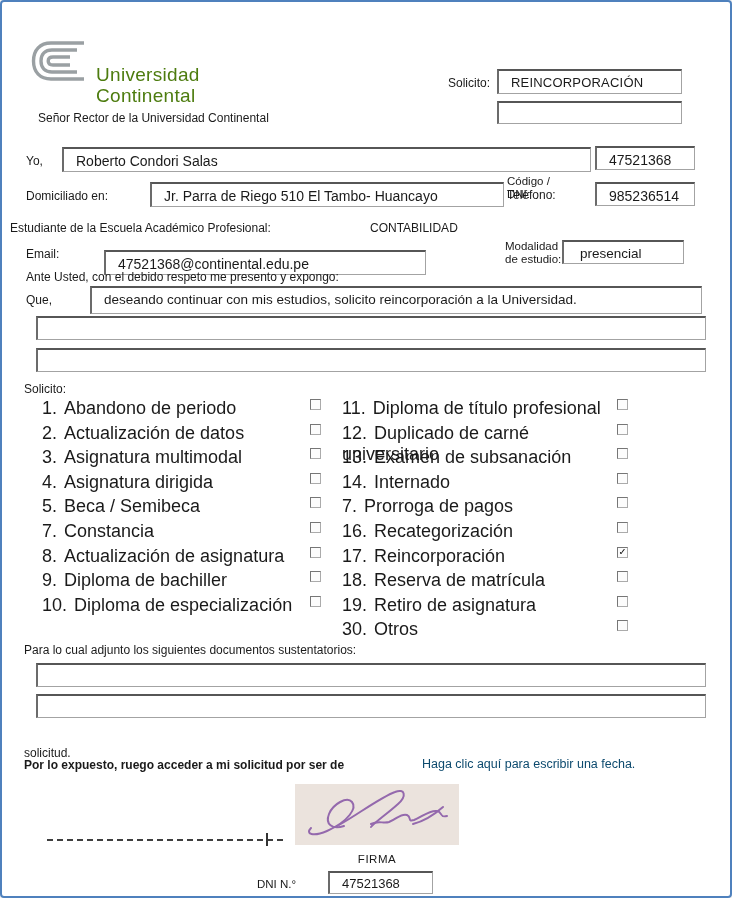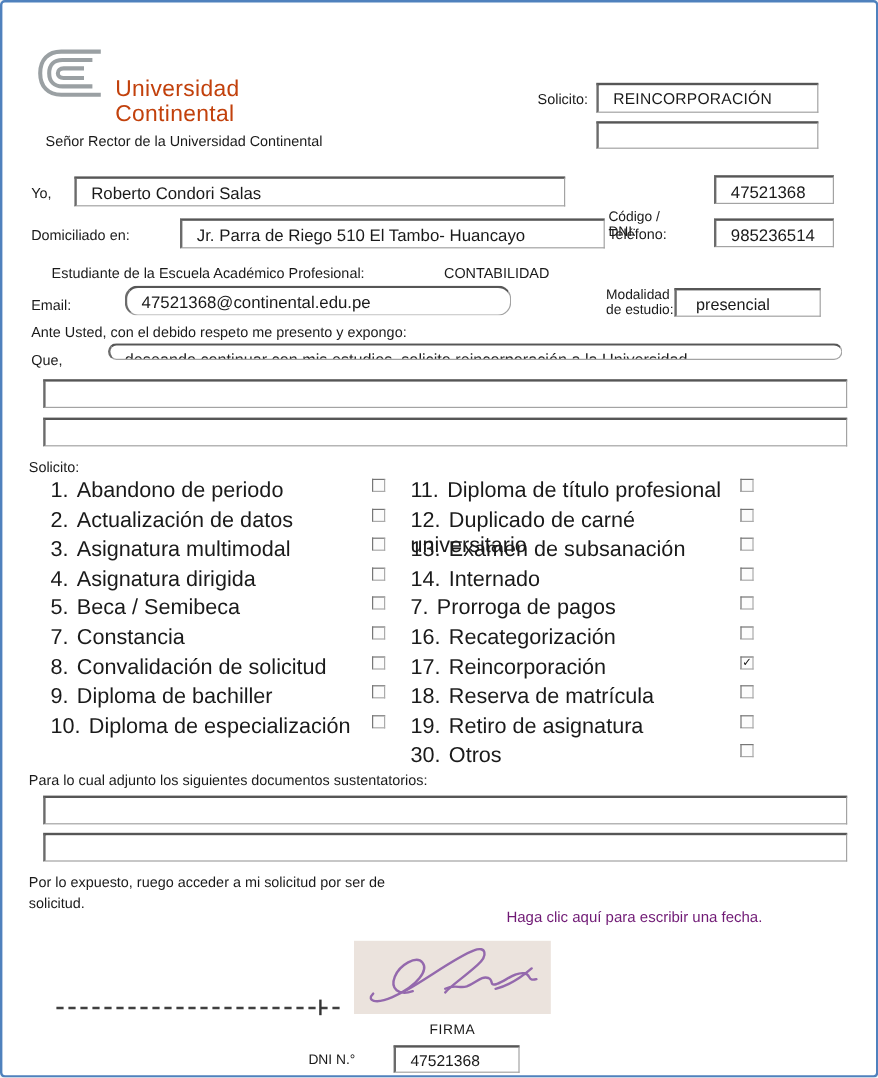--- a/index.html
+++ b/index.html
@@ -4,30 +4,30 @@
 <style>
   html,body { margin:0; padding:0; background:#f3f3f3; }
   .page {
     position:relative; width:732px; height:898px; margin:0 auto;
     background:#ffffff; border:2px solid #4f81bd; border-radius:4px;
     box-sizing:border-box; overflow:hidden;
     font-family:"Liberation Sans", sans-serif; color:#1a1a1a;
   }
   .txt { position:absolute; font-size:12px; white-space:nowrap; }
   .txt.small { font-size:11.5px; line-height:13px; }
-  .txt.gray { color:#701a75; font-size:12.5px; }
+  .txt.gray { color:#0c4a6e; font-size:12.5px; }
   .fbox {
     position:absolute; box-sizing:border-box; background:#fff;
     border:1px solid #a3a3a3; border-top:2px solid #565656; border-left:2px solid #6b6b6b;
     font-size:13.5px; padding:4px 8px 0 12px; white-space:nowrap; overflow:hidden;
   }
   .fbox.big { font-size:14px; }
   .fbox.caps { font-size:13px; letter-spacing:.2px; }
   .logo { position:absolute; left:28px; top:18px; display:flex; align-items:center; gap:10px; }
-  .logo-text { font-size:19px; line-height:21px; color:#c2410c; font-weight:500; letter-spacing:.3px;margin-top:44px; }
+  .logo-text { font-size:19px; line-height:21px; color:#4d7c0f; font-weight:500; letter-spacing:.3px;margin-top:44px; }
   .chk-col { position:absolute; }
   .chk-row { position:relative; height:24.6px; font-size:18px; }
   .chk-row .num { display:inline-block; margin-right:7px; }
   .checkbox {
     position:absolute; right:0; top:1px; width:11px; height:11px; box-sizing:border-box;
     background:#fcfcfc; border:1px solid #ababab; border-top-color:#767676; border-left-color:#767676;
   }
   .checkbox.checked::after {
     content:"✓"; position:absolute; top:-2px; left:0.5px; font-size:9.5px; color:#111;
   }
@@ -56,60 +56,60 @@
     </span>
   </div>
 
   <span class="txt" style="left:430px; top:74px; width:58px; text-align:right;">Solicito:</span>
   <div class="fbox caps" style="left:495px; top:67px; width:185px; height:25px;">REINCORPORACIÓN</div>
   <div class="fbox" style="left:495px; top:99px; width:185px; height:23px;"></div>
 
   <span class="txt" style="left:36px; top:109px;">Señor Rector de la Universidad Continental</span>
 
   <span class="txt" style="left:24px; top:152px;">Yo,</span>
-  <div class="fbox big" style="left:60px; top:145px; width:409px; height:25px;">Roberto Condori Salas</div>
+  <div class="fbox big" style="left:60px; top:145px; width:529px; height:25px;">Roberto Condori Salas</div>
   <span class="txt small" style="left:505px; top:141px;margin-top:32px;">
     <div>Código /</div>
     <div>DNI:</div>
   </span>
   <div class="fbox big" style="left:593px; top:144px; width:100px; height:24px;">47521368</div>
 
   <span class="txt" style="left:24px; top:187px;">Domiciliado en:</span>
   <div class="fbox big" style="left:148px; top:180px; width:354px; height:25px;">Jr. Parra de Riego 510 El Tambo- Huancayo</div>
   <span class="txt" style="left:505px; top:186px;">Teléfono:</span>
   <div class="fbox big" style="left:593px; top:180px; width:100px; height:24px;">985236514</div>
 
-  <span class="txt" style="left:41px; top:219px;">Estudiante de la Escuela Académico Profesional:</span>
+  <span class="txt" style="left:8px; top:219px;">Estudiante de la Escuela Académico Profesional:</span>
   <span class="txt" style="left:368px; top:219px;">CONTABILIDAD</span>
 
   <span class="txt" style="left:24px; top:245px;">Email:</span>
-  <div class="fbox big" style="left:102px; top:236px; width:322px; height:25px;border-radius:11px;">47521368@continental.edu.pe</div>
+  <div class="fbox big" style="left:102px; top:248px; width:322px; height:25px;">47521368@continental.edu.pe</div>
   <span class="txt small" style="left:503px; top:238px;">
     <div>Modalidad</div>
     <div>de estudio:</div>
   </span>
   <div class="fbox" style="left:560px; top:238px; width:122px; height:24px; padding-left:16px;">presencial</div>
 
   <span class="txt" style="left:24px; top:268px;">Ante Usted, con el debido respeto me presento y expongo:</span>
 
   <span class="txt" style="left:24px; top:291px;">Que,</span>
-  <div class="fbox" style="left:88px; top:284px; width:612px; height:14px;border-radius:11px;">deseando continuar con mis estudios, solicito reincorporación a la Universidad.</div>
+  <div class="fbox" style="left:88px; top:284px; width:612px; height:28px;">deseando continuar con mis estudios, solicito reincorporación a la Universidad.</div>
   <div class="fbox" style="left:34px; top:314px; width:670px; height:24px;"></div>
   <div class="fbox" style="left:34px; top:346px; width:670px; height:24px;"></div>
 
   <span class="txt" style="left:22px; top:380px;">Solicito:</span>
 
   <div class="chk-col" style="left:40px; top:396px; width:279px;">
     <div class="chk-row"><span class="num">1.</span><span>Abandono de periodo</span><span class="checkbox"></span></div>
     <div class="chk-row"><span class="num">2.</span><span>Actualización de datos</span><span class="checkbox"></span></div>
     <div class="chk-row"><span class="num">3.</span><span>Asignatura multimodal</span><span class="checkbox"></span></div>
     <div class="chk-row"><span class="num">4.</span><span>Asignatura dirigida</span><span class="checkbox"></span></div>
     <div class="chk-row"><span class="num">5.</span><span>Beca / Semibeca</span><span class="checkbox"></span></div>
     <div class="chk-row"><span class="num">7.</span><span>Constancia</span><span class="checkbox"></span></div>
-    <div class="chk-row"><span class="num">8.</span><span>Convalidación de solicitud</span><span class="checkbox"></span></div>
+    <div class="chk-row"><span class="num">8.</span><span>Actualización de asignatura</span><span class="checkbox"></span></div>
     <div class="chk-row"><span class="num">9.</span><span>Diploma de bachiller</span><span class="checkbox"></span></div>
     <div class="chk-row"><span class="num">10.</span><span>Diploma de especialización</span><span class="checkbox"></span></div>
   </div>
 
   <div class="chk-col" style="left:340px; top:396px; width:286px;">
     <div class="chk-row"><span class="num">11.</span><span>Diploma de título profesional</span><span class="checkbox"></span></div>
     <div class="chk-row"><span class="num">12.</span><span>Duplicado de carné universitario</span><span class="checkbox"></span></div>
     <div class="chk-row"><span class="num">13.</span><span>Examen de subsanación</span><span class="checkbox"></span></div>
     <div class="chk-row"><span class="num">14.</span><span>Internado</span><span class="checkbox"></span></div>
     <div class="chk-row"><span class="num">7.</span><span>Prorroga de pagos</span><span class="checkbox"></span></div>
@@ -117,21 +117,21 @@
     <div class="chk-row"><span class="num">17.</span><span>Reincorporación</span><span class="checkbox checked"></span></div>
     <div class="chk-row"><span class="num">18.</span><span>Reserva de matrícula</span><span class="checkbox"></span></div>
     <div class="chk-row"><span class="num">19.</span><span>Retiro de asignatura</span><span class="checkbox"></span></div>
     <div class="chk-row"><span class="num">30.</span><span>Otros</span><span class="checkbox"></span></div>
   </div>
 
   <span class="txt" style="left:22px; top:641px;">Para lo cual adjunto los siguientes documentos sustentatorios:</span>
   <div class="fbox" style="left:34px; top:661px; width:670px; height:24px;"></div>
   <div class="fbox" style="left:34px; top:692px; width:670px; height:24px;"></div>
 
-  <span class="txt" style="left:22px; top:726px;">Por lo expuesto, ruego acceder a mi solicitud por ser de</span>
+  <span class="txt" style="left:22px; top:756px;font-weight:bold;">Por lo expuesto, ruego acceder a mi solicitud por ser de</span>
   <span class="txt" style="left:22px; top:744px;">solicitud.</span>
   <span class="txt gray" style="left:420px; top:755px;">Haga clic aquí para escribir una fecha.</span>
 
   <div class="dash-line"></div>
   <div class="dash-tick"></div>
 
   <div class="sig-photo">
     <svg width="164" height="61" viewBox="0 0 164 61" fill="none">
       <g stroke="#8b5ca8" stroke-width="2" stroke-linecap="round" fill="none" opacity="0.9">
         <path d="M16 44 C10 50 18 53 32 47 C54 37 62 24 57 18 C52 12 38 20 34 30 C30 40 37 46 49 42"></path>

